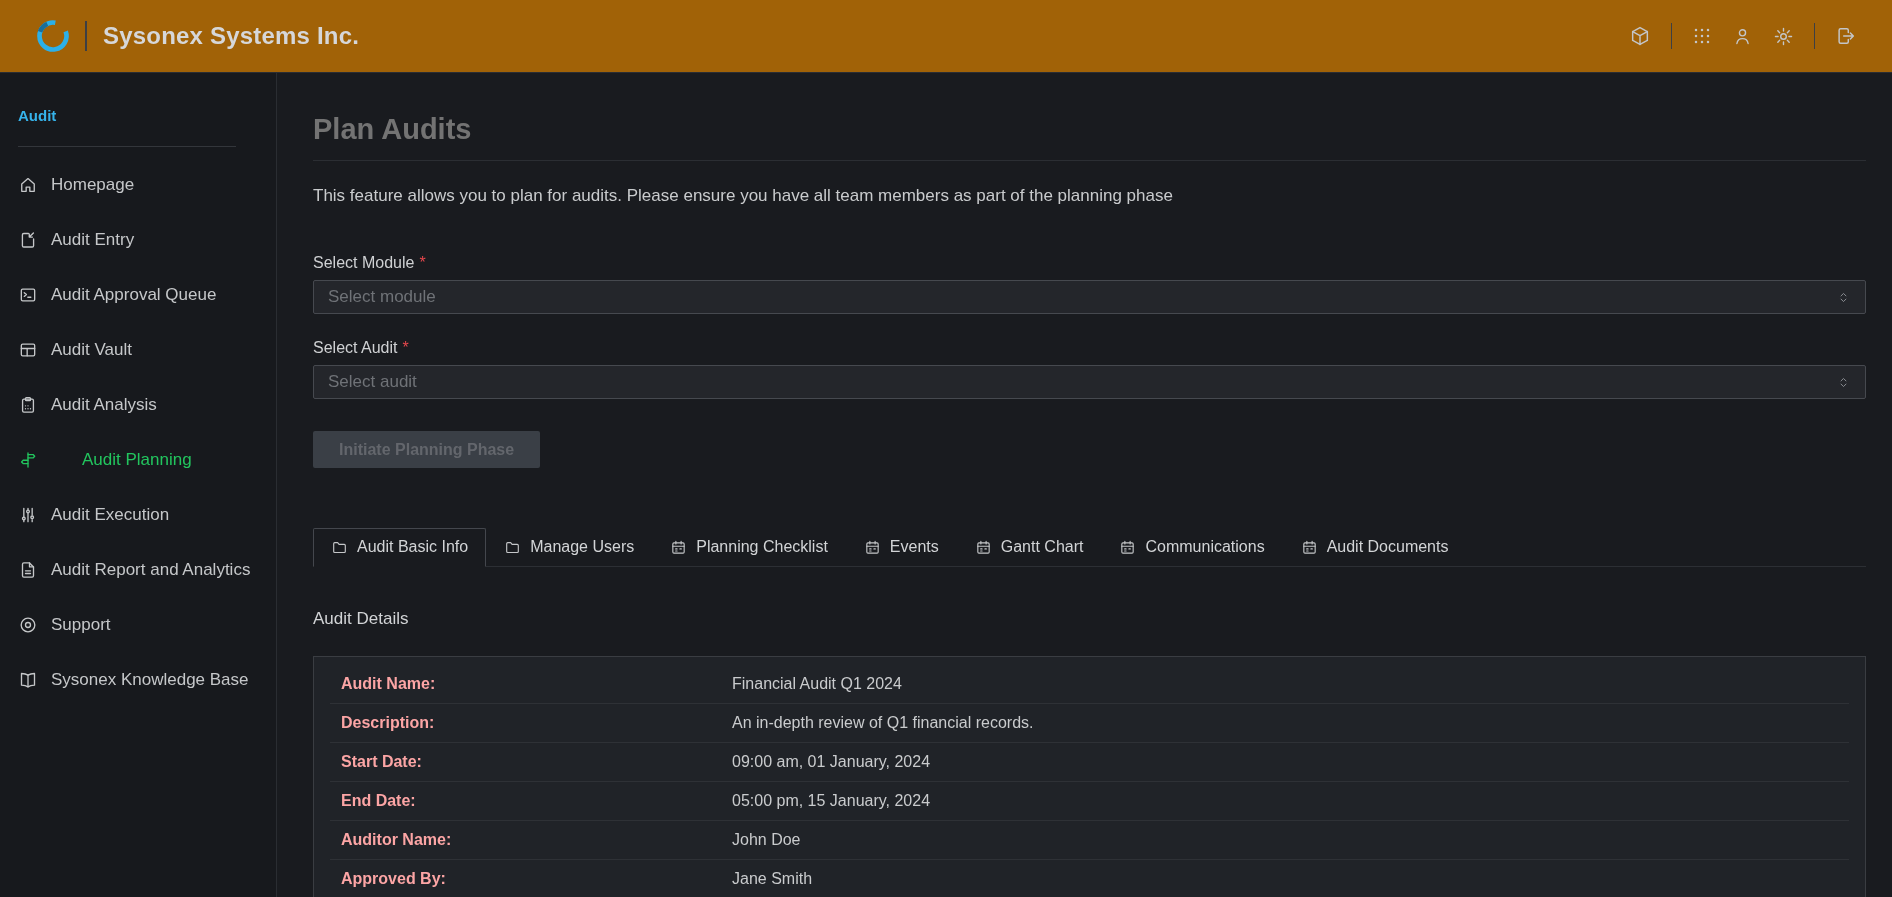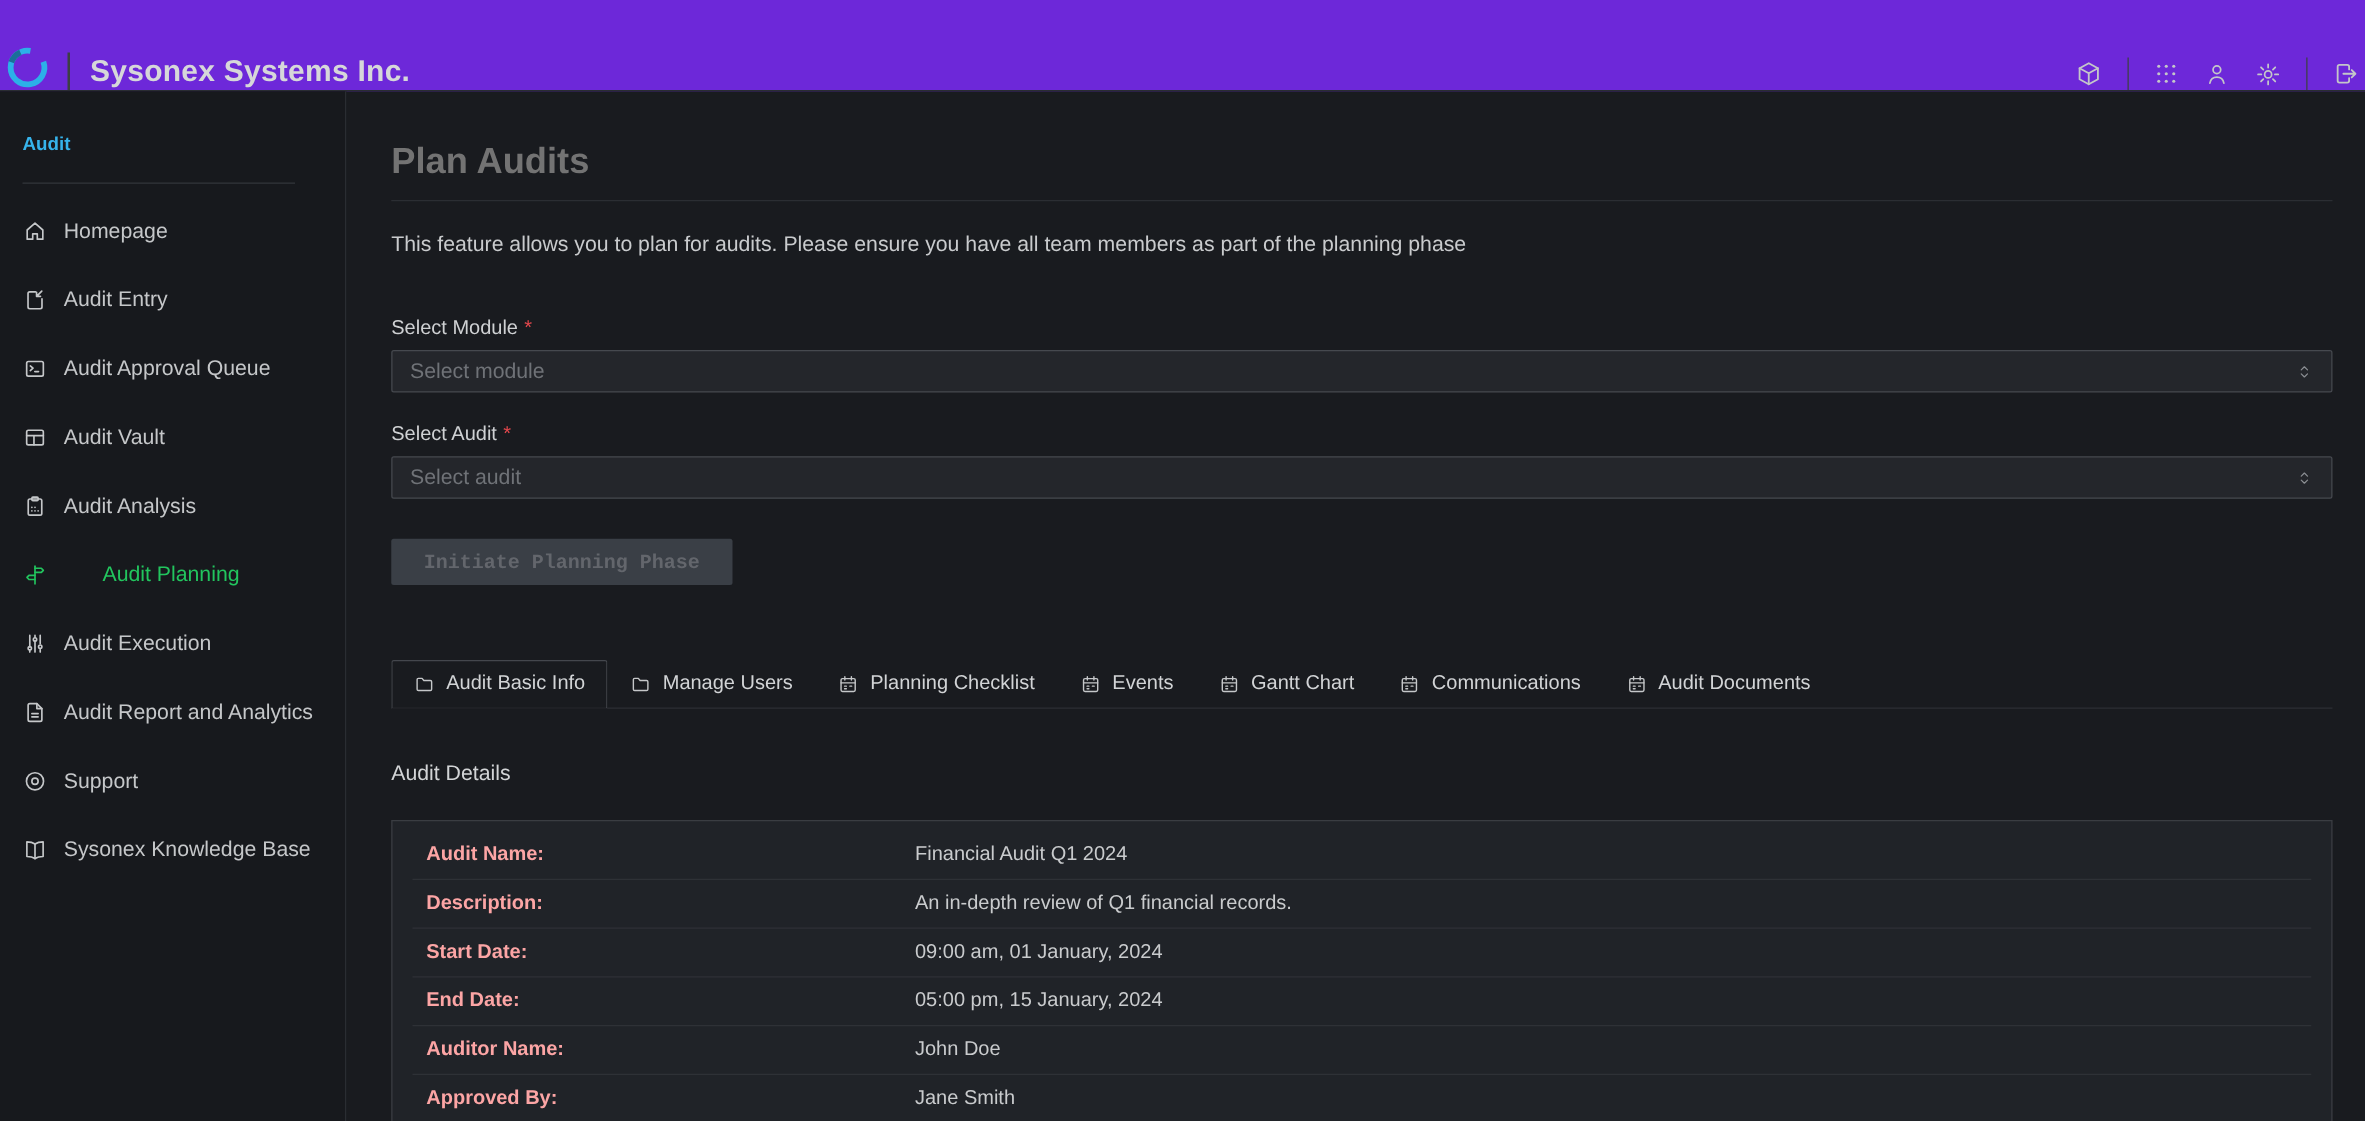--- a/index.html
+++ b/index.html
@@ -7,22 +7,22 @@
   body {
     background:#191b1f;
     font-family:"Liberation Sans", sans-serif;
     color:#c9cbcd;
   }
   svg { display:block; }
   .ico { stroke:currentColor; fill:none; stroke-width:1.6; stroke-linecap:round; stroke-linejoin:round; }
 
   
   .header {
-    height:73px; display:flex; align-items:flex-end;
-    padding:0 4px; border-bottom:1px solid #2a2d32; background:#6d28d9;
+    height:73px; display:flex; align-items:center;
+    padding:0 35px; border-bottom:1px solid #2a2d32; background:#a16207;
   }
   .logo-wrap { display:flex; align-items:center; cursor:pointer; }
   .brand-divider { width:2px; height:30px; background:#3c3f44; margin:0 16px 0 14px; }
   .company-title { font-size:24px; font-weight:bold; color:#d6d7d9; letter-spacing:.2px; }
   .header-actions { margin-left:auto; display:flex; align-items:center; gap:20px; color:#c4c6c9; }
   .header-actions .vdiv { width:1px; height:26px; background:#3c3f44; }
   .hicon { cursor:pointer; }
 
   
   .sidebar {
@@ -52,21 +52,21 @@
     background:#24262b; border:1px solid #46494f; border-radius:2px;
     display:flex; align-items:center; padding:0 14px; cursor:pointer;
   }
   .select-box .placeholder { font-size:17px; color:#6f7277; flex:1 1 auto; }
   .select-box .chev { color:#8a8d92; flex:0 0 auto; }
   .field + .field { margin-top:25px; }
 
   .submit-btn {
     margin-top:32px; height:37px; padding:0 26px;
     background:#3a3f46; color:#63666c; border:none; border-radius:2px;
-    font-size:16px; font-weight:bold; font-family:Liberation Mono, monospace;
+    font-size:16px; font-weight:bold; font-family:Liberation Sans, sans-serif;
     cursor:not-allowed;
   }
 
   
   .tabs { margin-top:60px; display:flex; align-items:flex-end; border-bottom:1px solid #2c2f34; }
   .tab {
     display:flex; align-items:center; gap:9px; padding:9px 17px 10px 17px;
     font-size:16px; color:#d2d4d6; cursor:pointer; white-space:nowrap;
     border:1px solid transparent; margin-bottom:-1px;
   }

